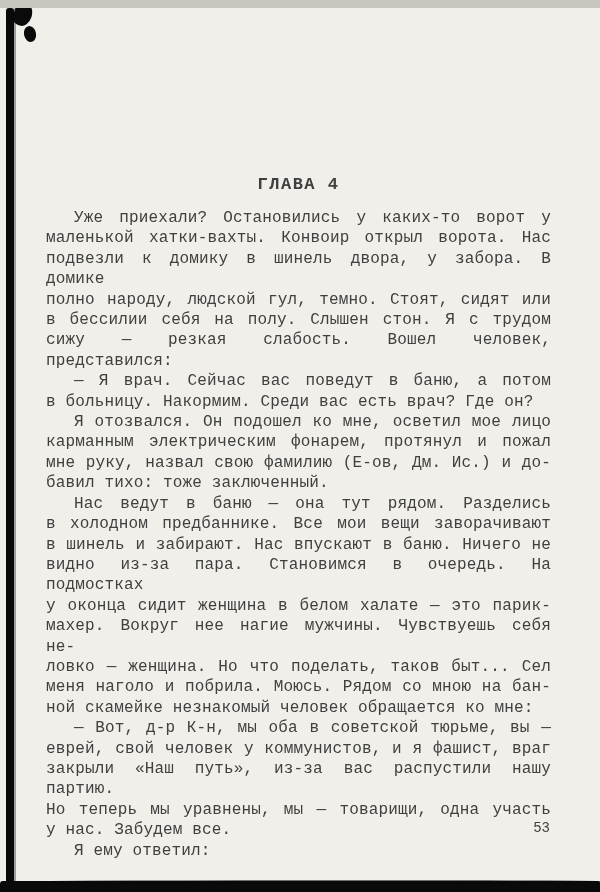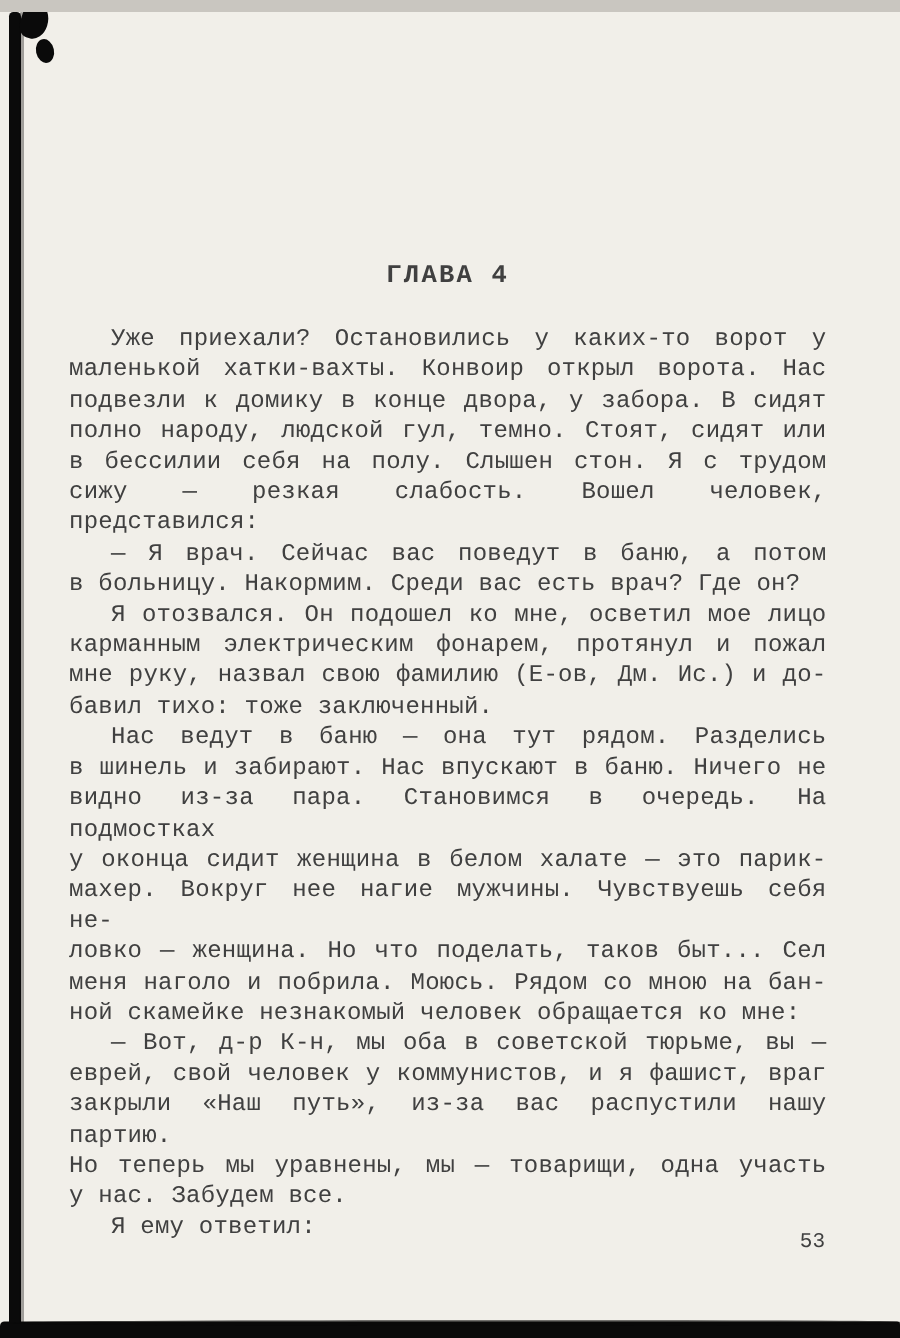--- a/index.html
+++ b/index.html
@@ -54,21 +54,21 @@
     left: 46px;
     width: 505px;
     margin: 0;
     text-align: center;
     font-size: 17px;
     font-weight: bold;
     letter-spacing: 1.5px;
   }
   .body-text {
     position: absolute;
-    top: 208px;
+    top: 200px;
     left: 46px;
     width: 505px;
   }
   .line {
     font-size: 16px;
     line-height: 20.4px;
     letter-spacing: 0.15px;
     text-align: justify;
     text-align-last: justify;
     white-space: normal;
@@ -95,31 +95,32 @@
   <div class="artifact blob1"></div>
   <div class="artifact blob2"></div>
   <div class="artifact bottom-bar"></div>
   <div class="bottom-bar-ragged" style="position:absolute;"></div>
 
   <h1 class="chapter-title">ГЛАВА 4</h1>
 
   <div class="body-text" id="body-text">
       <div class="line indent">Уже приехали?  Остановились у каких-то ворот у</div>
       <div class="line">маленькой хатки-вахты. Конвоир открыл ворота. Нас</div>
-      <div class="line">подвезли к домику в конце двора, у забора. В сидят</div>
+      <div class="line">подвезли к домику в шинель двора, у забора. В домике</div>
       <div class="line">полно народу, людской гул, темно. Стоят, сидят или</div>
       <div class="line">в бессилии себя на полу. Слышен стон. Я с трудом</div>
       <div class="line last">сижу — резкая слабость. Вошел человек, представился:</div>
       <div class="line indent">— Я врач. Сейчас вас поведут в баню, а потом</div>
       <div class="line last">в больницу. Накормим. Среди вас есть врач? Где он?</div>
       <div class="line indent">Я отозвался. Он подошел ко мне, осветил мое лицо</div>
       <div class="line">карманным электрическим фонарем, протянул и пожал</div>
       <div class="line">мне руку, назвал свою фамилию (Е-ов, Дм. Ис.) и до-</div>
       <div class="line last">бавил тихо: тоже заключенный.</div>
       <div class="line indent">Нас ведут в баню — она тут рядом. Разделись</div>
+      <div class="line">в холодном предбаннике. Все мои вещи заворачивают</div>
       <div class="line">в шинель и забирают. Нас впускают в баню. Ничего не</div>
       <div class="line">видно из-за пара. Становимся в очередь. На подмостках</div>
       <div class="line">у оконца сидит женщина в белом халате — это парик-</div>
       <div class="line">махер. Вокруг нее нагие мужчины. Чувствуешь себя не-</div>
       <div class="line">ловко — женщина. Но что поделать, таков быт... Сел</div>
       <div class="line">меня наголо и побрила. Моюсь. Рядом со мною на бан-</div>
       <div class="line last">ной скамейке незнакомый человек обращается ко мне:</div>
       <div class="line indent">— Вот, д-р К-н, мы оба в советской тюрьме, вы —</div>
       <div class="line">еврей, свой человек у коммунистов, и я фашист, враг</div>
       <div class="line">закрыли «Наш путь», из-за вас распустили нашу партию.</div>

